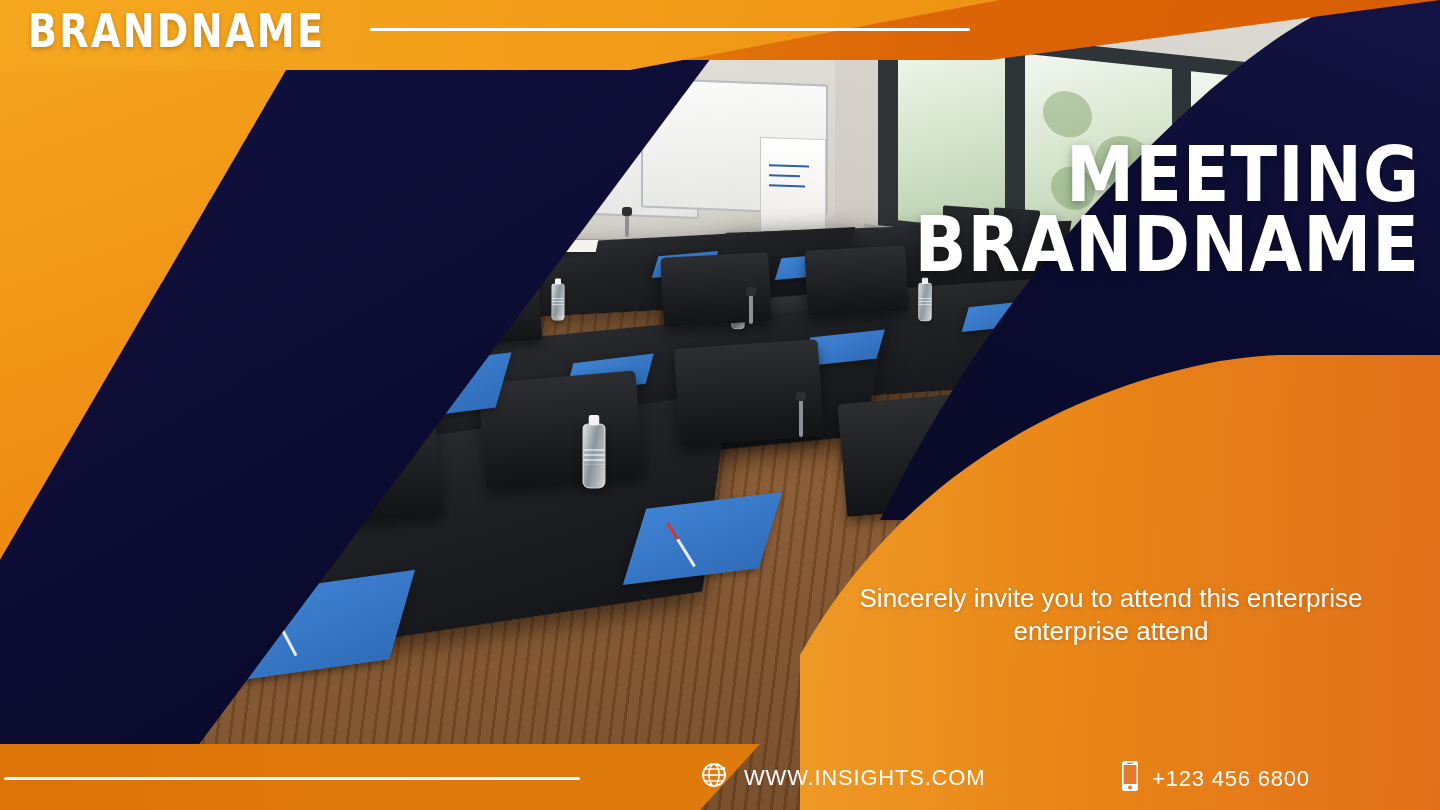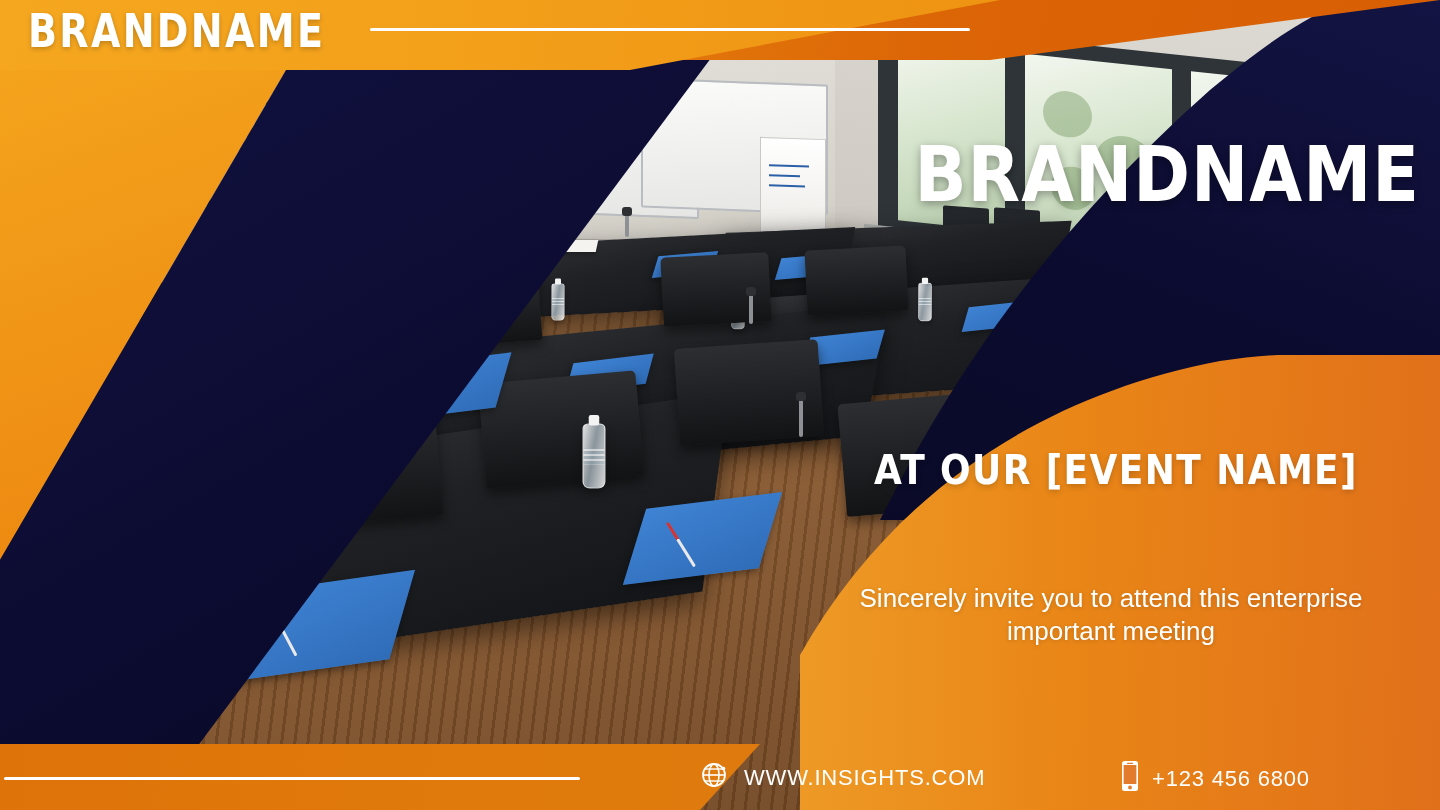--- a/index.html
+++ b/index.html
@@ -374,30 +374,30 @@
   <div class="shape right-orange"></div>
   <div class="shape top-orange"></div>
   <div class="shape top-amber"></div>
   <div class="shape top-rule"></div>
   <div class="shape footer-bar"></div>
   <div class="shape footer-rule"></div>
 
   <div class="brandname">BRANDNAME</div>
 
   <div class="title">
+    <span>MEETING</span>
     <span class="l2">BRANDNAME</span>
   </div>
 
   <div class="headline">
-    <span class="l2">AT OUR  [EVENT NAME]</span>
   </div>
 
   <div class="body-copy">
     <span>Sincerely invite you to attend this enterprise</span>
-    <span class="l2">important meeting</span>
+    <span class="l2">enterprise attend</span>
   </div>
 
   <div class="contact contact-web">
     <span class="ico">
       <svg width="30" height="30" viewBox="0 0 30 30" aria-hidden="true">
         <circle cx="14" cy="15" r="11" fill="none" stroke="#fff" stroke-width="1.8"></circle>
         <ellipse cx="14" cy="15" rx="5" ry="11" fill="none" stroke="#fff" stroke-width="1.6"></ellipse>
         <line x1="3" y1="15" x2="25" y2="15" stroke="#fff" stroke-width="1.6"></line>
         <line x1="5" y1="9" x2="23" y2="9" stroke="#fff" stroke-width="1.4"></line>
         <line x1="5" y1="21" x2="23" y2="21" stroke="#fff" stroke-width="1.4"></line>

